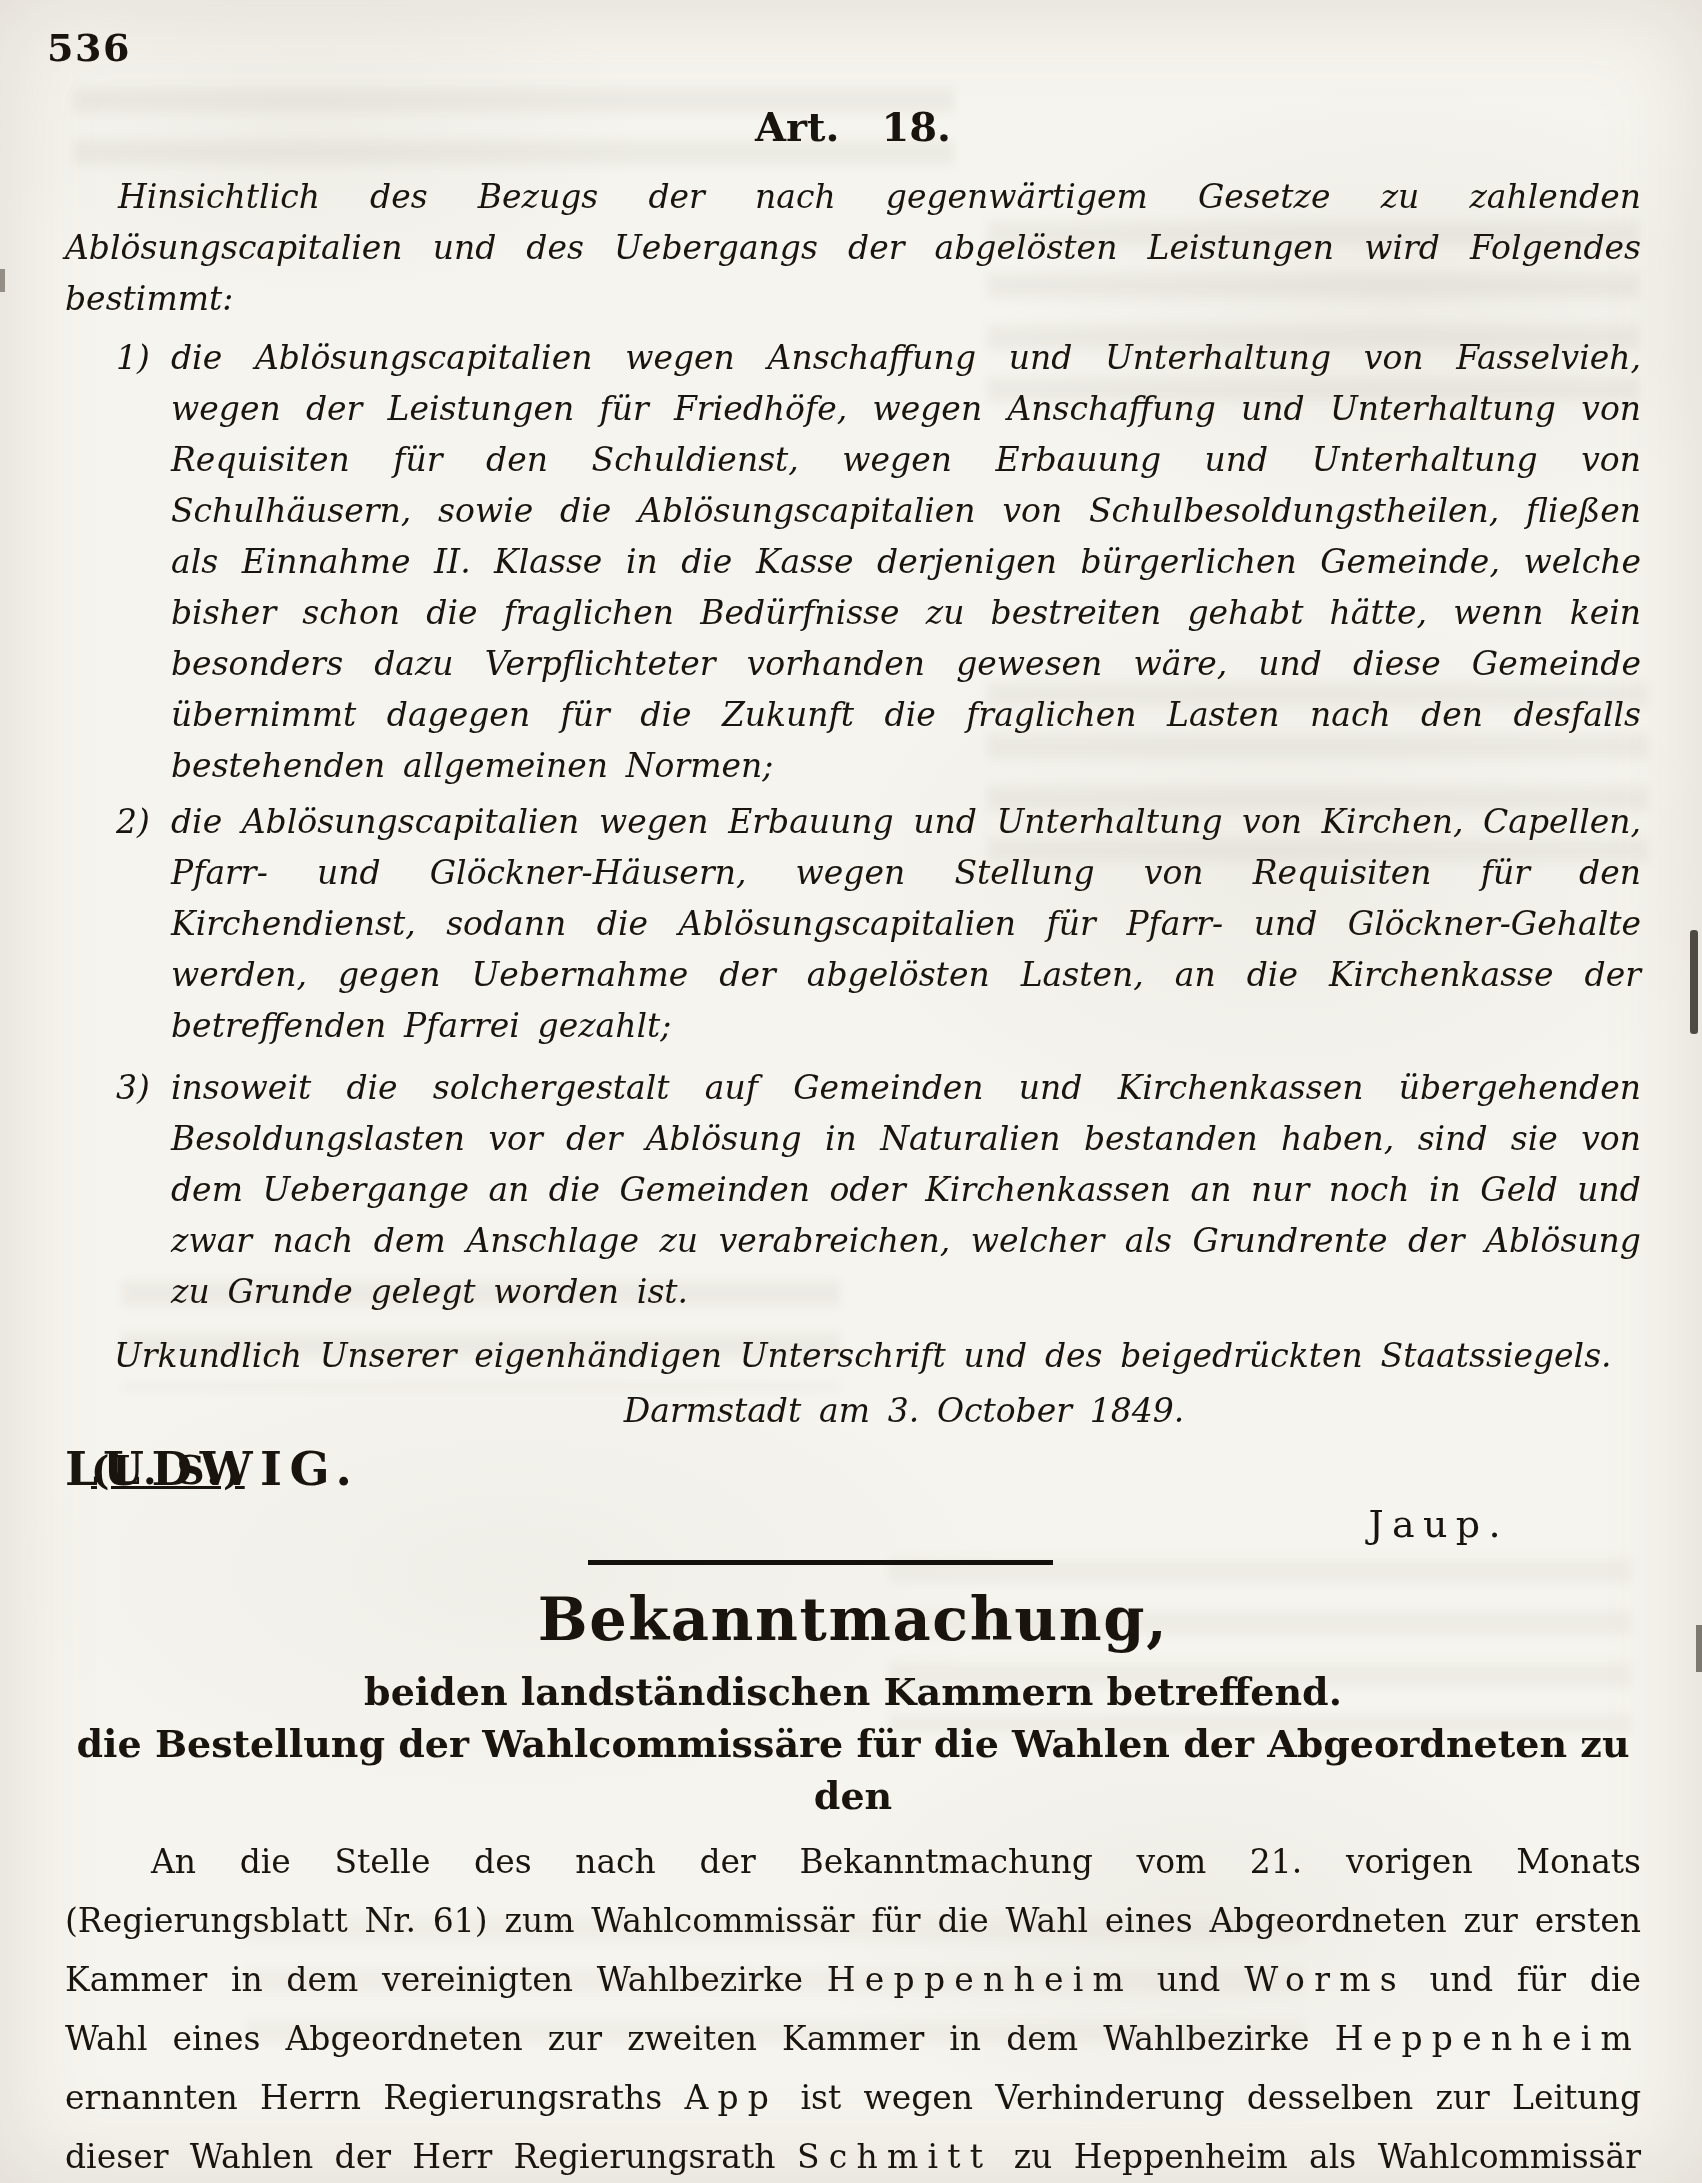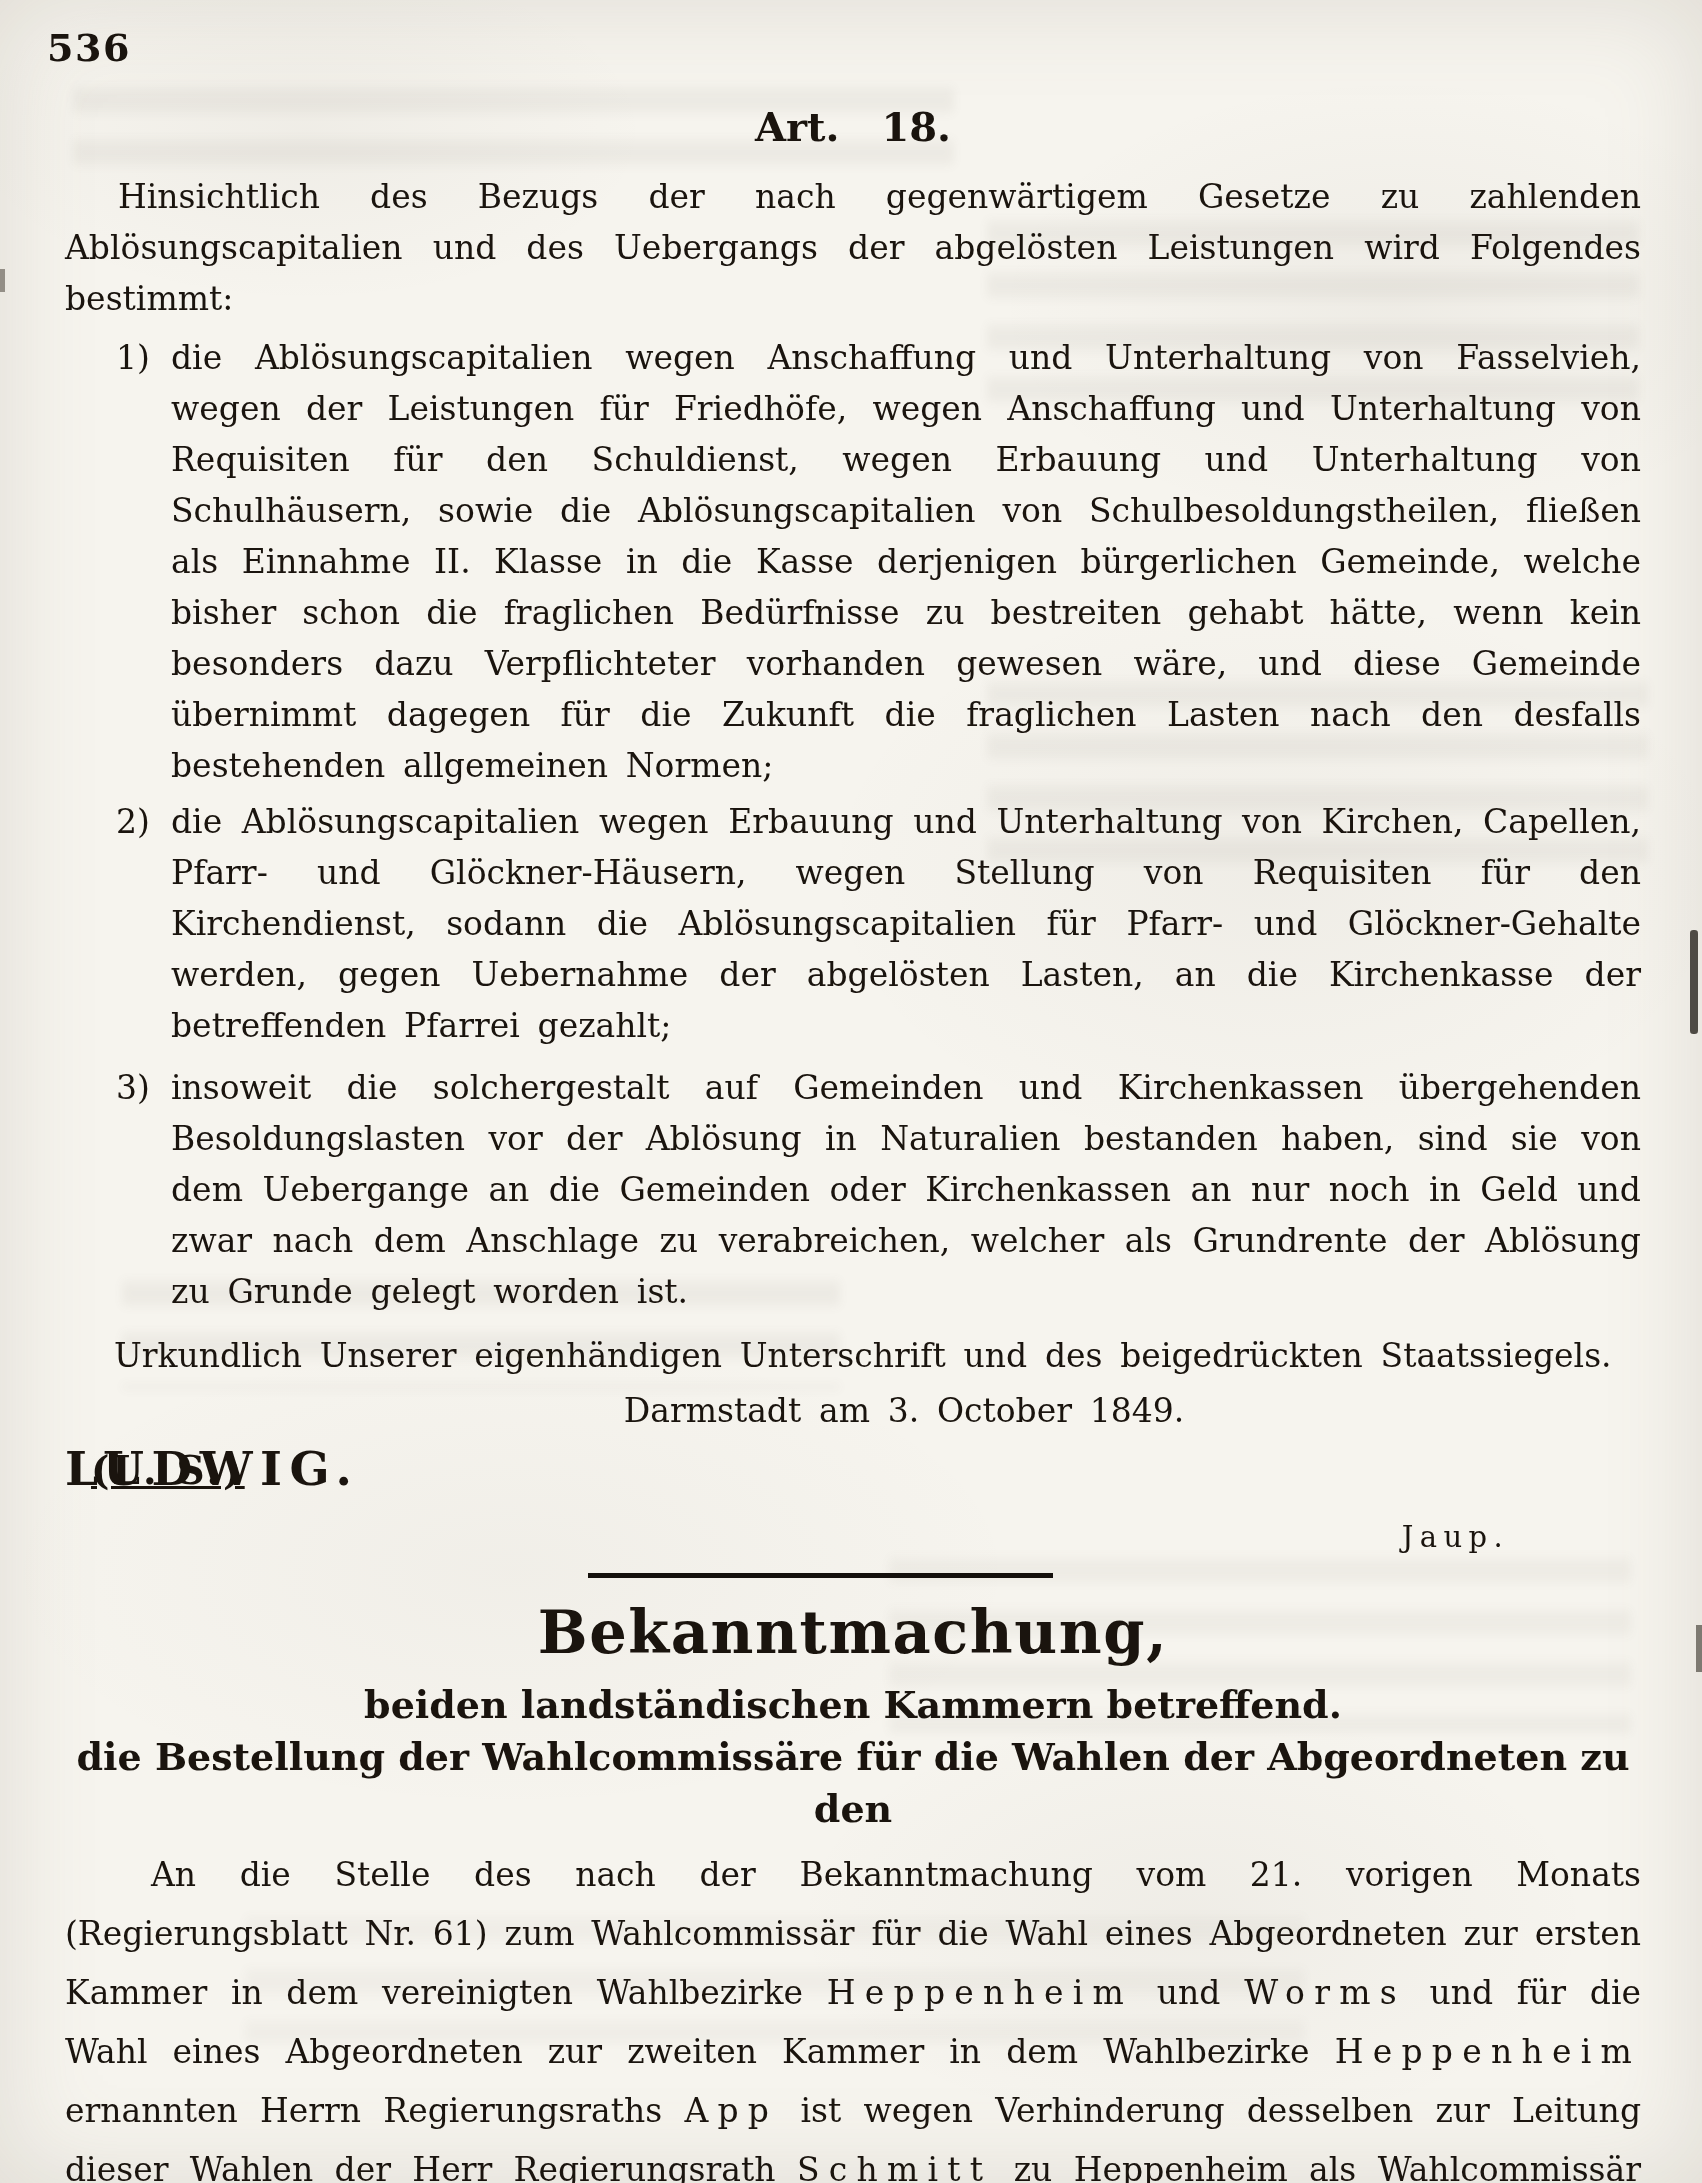--- a/index.html
+++ b/index.html
@@ -29,32 +29,32 @@
   .g2{left:987px;top:208px;width:652px;height:204px;}
   .g3{left:987px;top:669px;width:661px;height:212px;}
   .g4{left:122px;top:1268px;width:718px;height:122px;}
   .g5{left:889px;top:1545px;width:742px;height:188px;opacity:.10;}
   .g6{left:245px;top:1904px;width:1060px;height:139px;opacity:.08;}
   .mark-a{position:absolute;left:1690px;top:930px;width:8.2px;height:104px;background:#27221c;border-radius:3.3px;opacity:.8;}
   .mark-b{position:absolute;left:0;top:269px;width:4.9px;height:23px;background:#4a443c;opacity:.55;}
   .mark-c{position:absolute;left:1696px;top:1625px;width:6.5px;height:47px;background:#342e27;opacity:.6;}
 
   .art-heading{margin:106px 0 0;text-align:center;font-size:40px;font-weight:bold;word-spacing:.7em;line-height:42px;}
-  .body-text{font-size:33px;line-height:51px;text-align:justify;word-spacing:.22em;}
+  .body-text{font-size:33px;line-height:51px;text-align:justify;word-spacing:.22em;font-style:italic;}
   .intro{margin:23px 0 0;text-indent:53px;}
   ol.items{list-style:none;margin:8.2px 0 0;padding:0;}
   ol.items li{position:relative;padding-left:106px;margin-top:4.9px;}
   ol.items li.sp{margin-top:11.4px;}
   ol.items .num{position:absolute;left:51px;top:0;}
   .attest{margin:13px 0 0;text-indent:49px;}
   .dateline{margin:3.3px 0 0;text-indent:102px;text-align:center;}
   .sigrow{position:relative;margin-top:4.9px;height:59px;}
   .seal{position:absolute;left:26px;top:6.5px;font-size:39px;font-weight:bold;letter-spacing:.08em;text-decoration:underline;}
   .sovereign{position:absolute;left:0;right:0;text-align:left;font-size:47px;font-weight:bold;letter-spacing:.16em;}
-  .countersign{margin-top:14px;text-align:right;padding-right:132px;font-size:29px;letter-spacing:.22em;line-height:46px;}
+  .countersign{margin-top:1px;text-align:right;padding-right:132px;font-size:38px;letter-spacing:.22em;line-height:46px;}
   .rule{border:none;background:#14100c;height:5.7px;}
   .rule-top{width:465px;margin:13px auto 0;position:relative;left:-33px;}
   .ann-heading{margin:19.6px 0 0;text-align:center;font-size:59px;font-weight:bold;line-height:70px;letter-spacing:1.6px;}
   .subtitle{margin:11.4px 0 0;text-align:center;font-size:38px;font-weight:bold;line-height:52px;}
   .ann-body{margin:9.8px 0 0;font-size:33px;line-height:59px;text-align:justify;text-indent:86px;word-spacing:.18em;}
   .sperr{letter-spacing:.28em;}
 </style>
 </head>
 <body>
 

